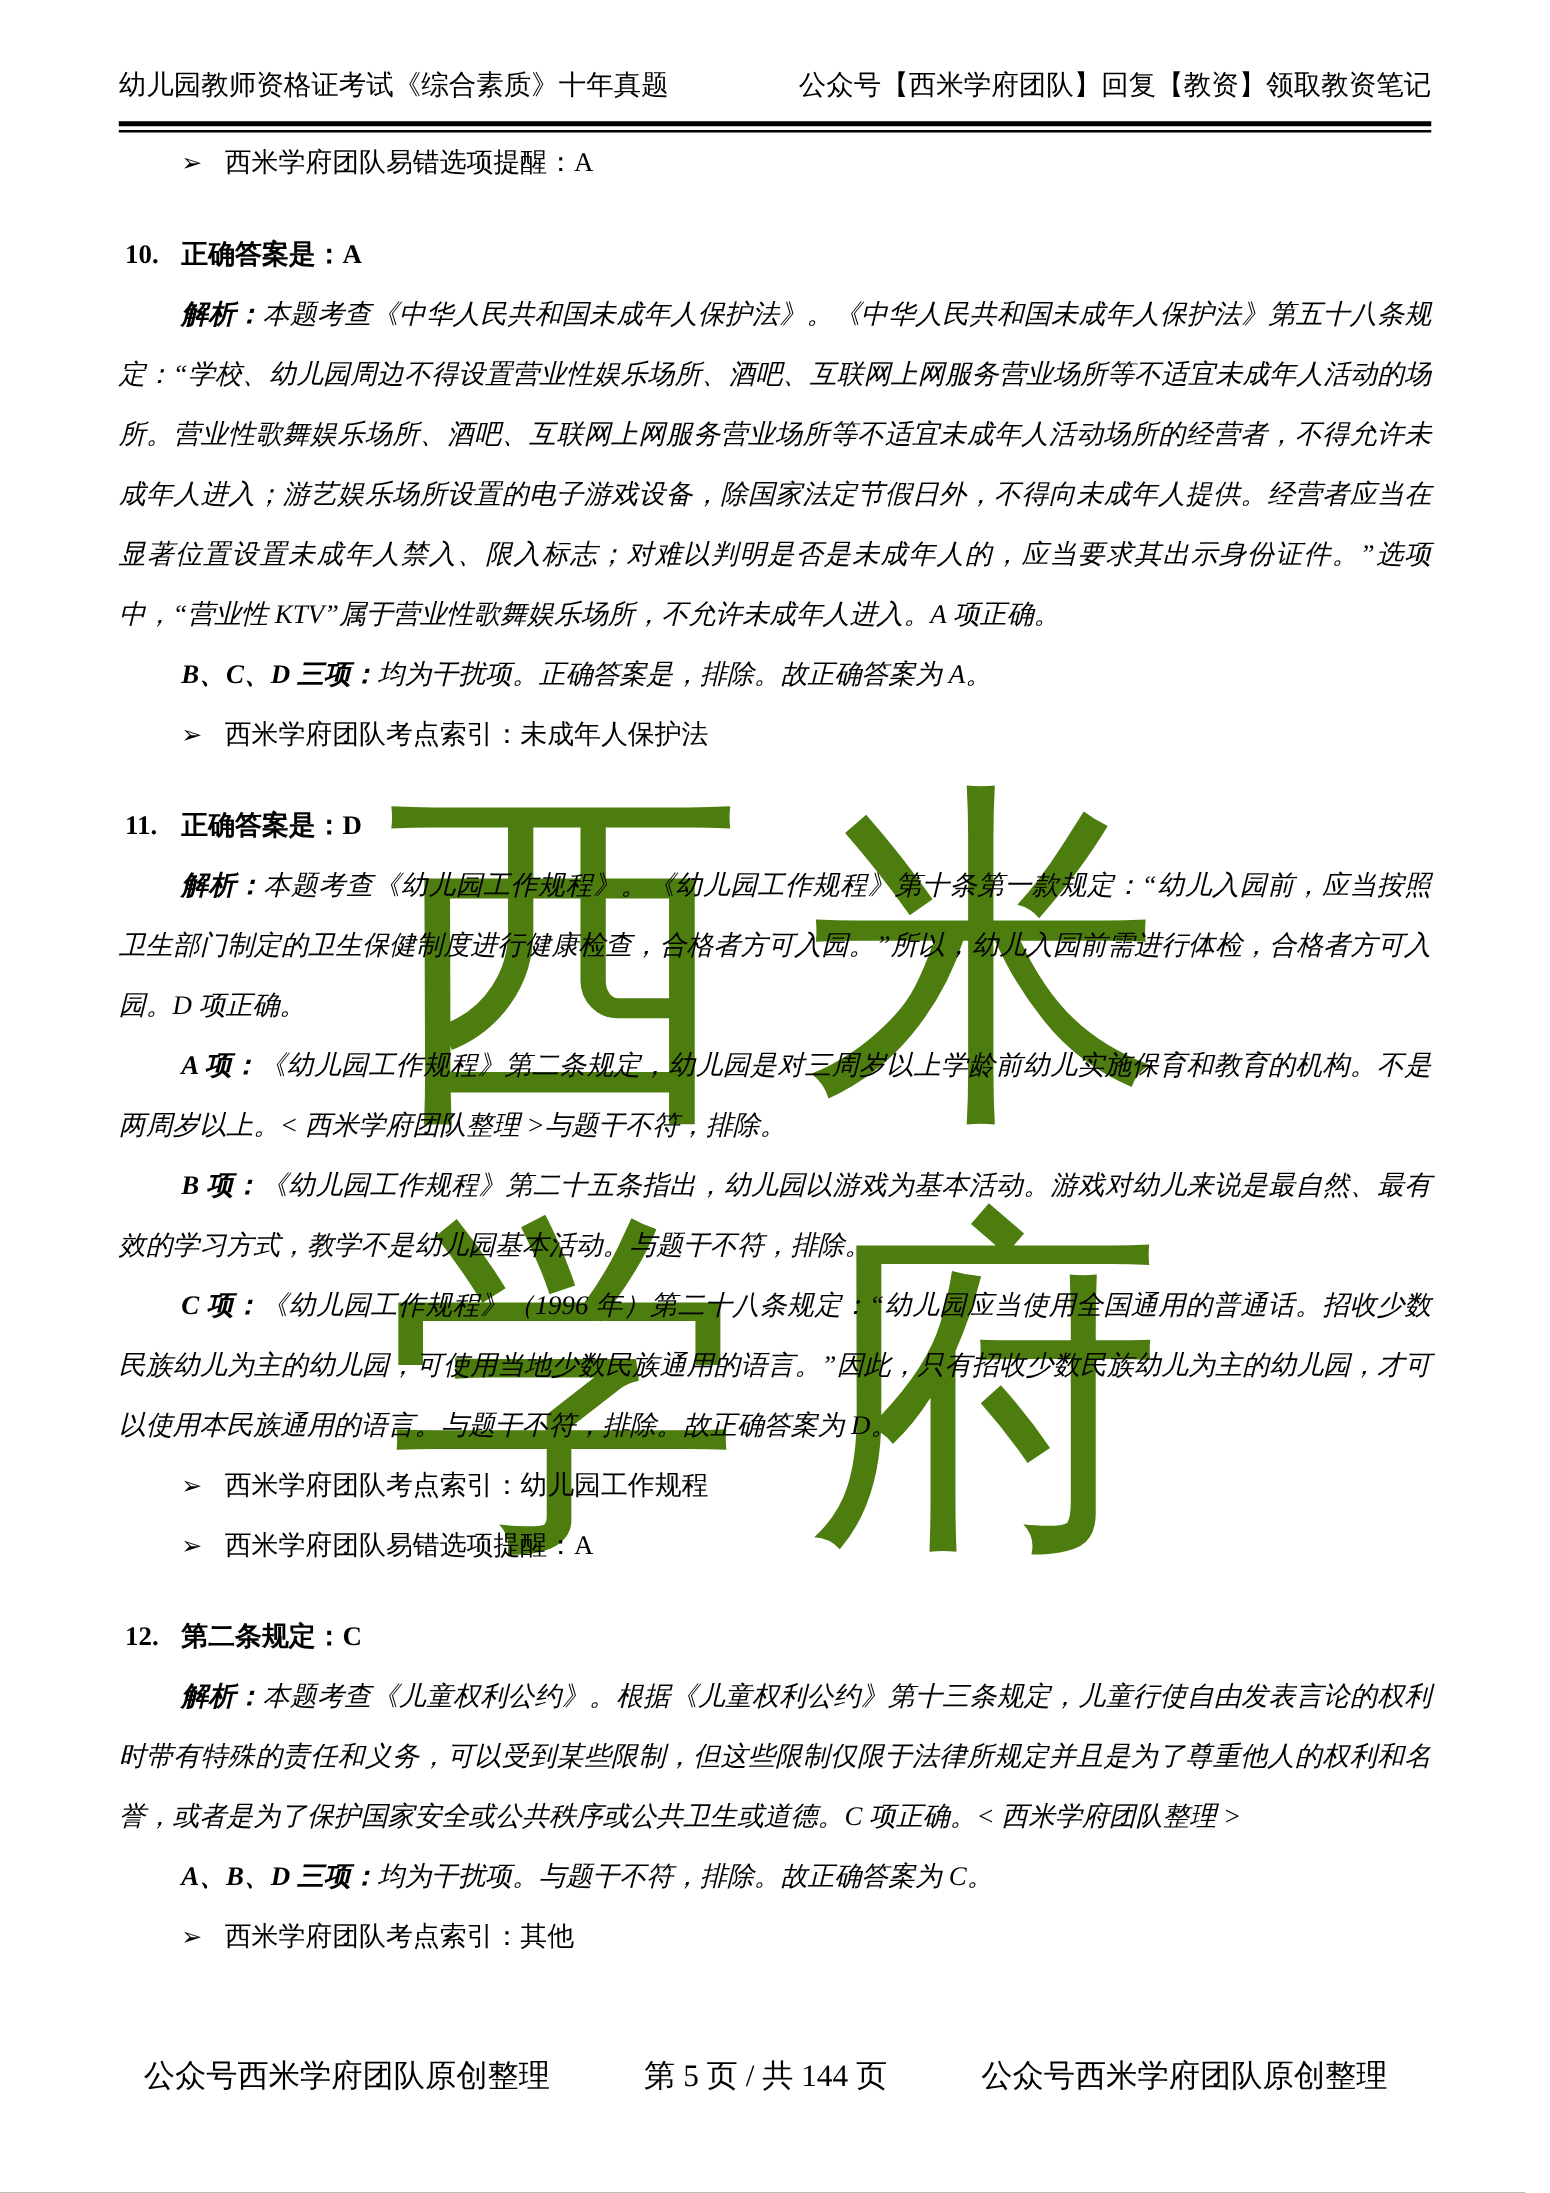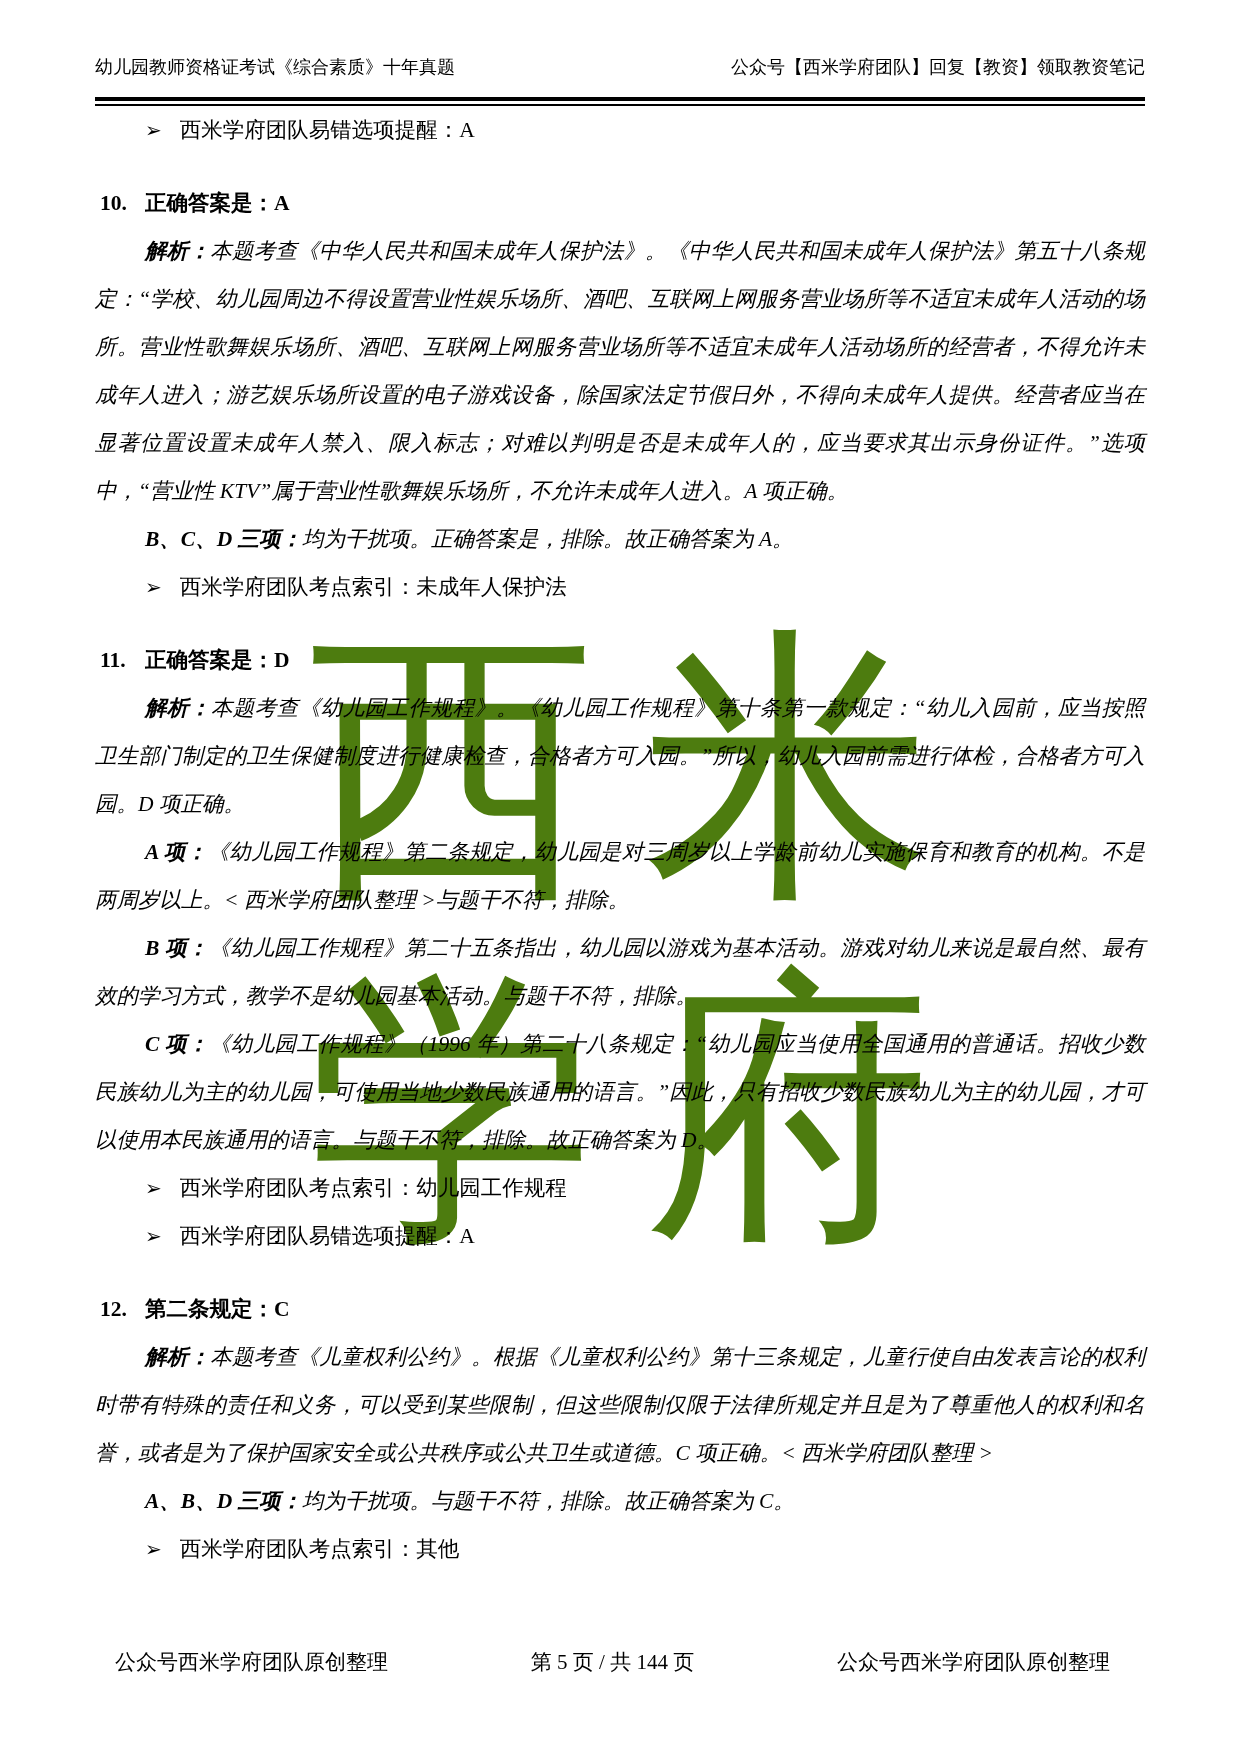--- a/index.html
+++ b/index.html
@@ -25,21 +25,21 @@
     white-space:nowrap;
     user-select:none;
   }
   .watermark div{padding-left:48px;}
   .inner{
     position:relative;z-index:1;
     padding:55px 95px 0 95px;
   }
   .header-row{
     display:flex;justify-content:space-between;align-items:baseline;
-    font-size:18px;line-height:25px;
+    font-size:22px;line-height:25px;
   }
   .header-rule{
     margin-top:17px;
     height:3px;
     border-top:4px solid #000;
     border-bottom:2px solid #000;
   }
   .body-text{font-size:21.5px;}
   .bullet-line{
     line-height:48px;
@@ -64,21 +64,21 @@
     line-height:48px;
     text-align:justify;
     text-indent:50px;
     font-style:italic;
   }
   p.para b{font-weight:bold;}
   .footer-row{
     position:absolute;
     top:1650px;left:95px;right:95px;
     display:flex;justify-content:space-between;align-items:baseline;
-    font-size:21px;line-height:24px;
+    font-size:25px;line-height:24px;
     z-index:1;
   }
   .footer-row .f-left{padding-left:20px;}
   .footer-row .f-right{padding-right:35px;}
 </style>
 </head>
 <body>
 
 <div class="page">
 

